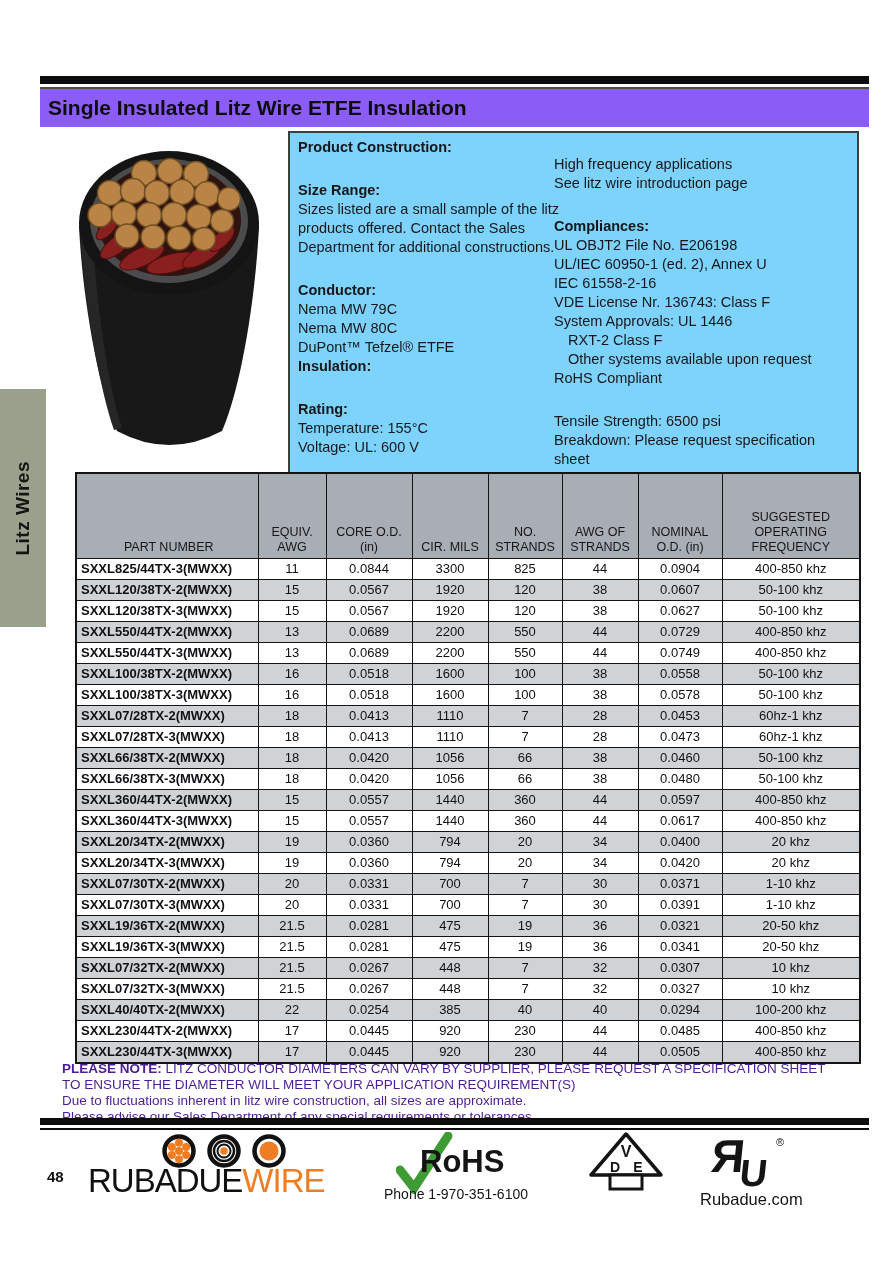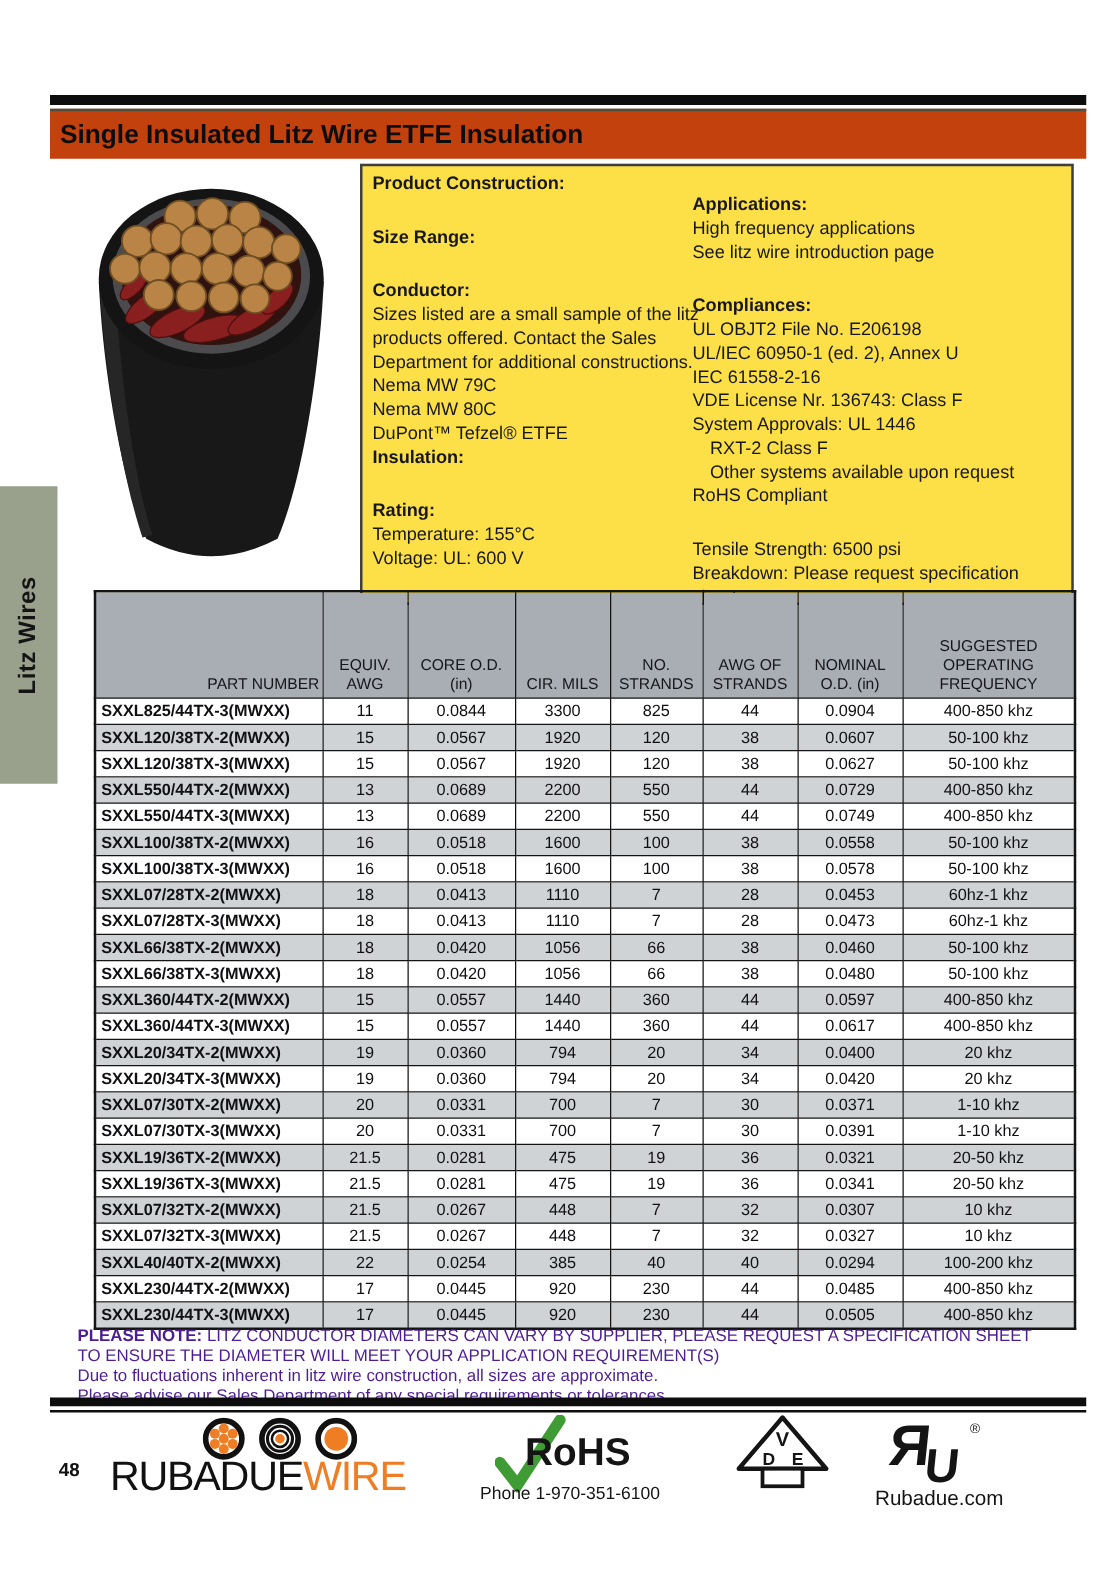--- a/index.html
+++ b/index.html
@@ -1,48 +1,48 @@
 <!DOCTYPE html>
 <html><head>
 <meta charset="utf-8">
 <style>
   html,body{margin:0;padding:0;background:#ffffff;}
   .page{position:relative;width:893px;height:1263px;background:#ffffff;
         font-family:"Liberation Sans",sans-serif;color:#111;overflow:hidden;}
 
   .top-rule{position:absolute;left:40px;top:76px;width:829px;height:8px;background:#0d0d0d;}
-  .title-band{position:absolute;left:40px;top:87px;width:829px;height:40px;background:#c2410c;
+  .title-band{position:absolute;left:40px;top:87px;width:829px;height:40px;background:#8b5cf6;
               border-top:2px solid #4a4f44;box-sizing:border-box;}
   .title-band h1{margin:0;padding:7px 0 0 8px;font-size:21px;line-height:24px;color:#0d0d0d;
                  font-weight:bold;letter-spacing:0px;}
 
   .wire-photo{position:absolute;left:62px;top:133px;width:215px;height:322px;}
 
-  .info-box{position:absolute;left:288px;top:131px;width:571px;height:353px;background:#fde047;
+  .info-box{position:absolute;left:288px;top:131px;width:571px;height:353px;background:#7dd3fc;
             border:2px solid #3f3f3f;box-sizing:border-box;}
   .info-col{position:absolute;font-size:14.5px;line-height:19px;color:#17171a;}
   .info-col.left{left:8px;top:5px;width:262px;}
   .info-col.right{left:264px;top:22px;width:292px;}
   .iline{margin:0;}
   .iline.gap{margin-top:24px;}
   .iline.ind{padding-left:14px;}
   .iline .b{font-weight:bold;}
 
   .litz-tab{position:absolute;left:0;top:389px;width:46px;height:238px;background:#99a18c;
             display:flex;align-items:center;justify-content:center;}
   .litz-tab span{writing-mode:vertical-rl;transform:rotate(180deg);font-weight:bold;
                  font-size:19px;color:#141414;letter-spacing:0.5px;}
 
   table.litz{position:absolute;left:75px;top:472px;width:784px;border-collapse:collapse;
              table-layout:fixed;border:2px solid #141414;}
   table.litz th, table.litz td{border:1px solid #141414;overflow:hidden;}
   table.litz th{background:#a9aeb5;font-size:12.5px;font-weight:normal;vertical-align:bottom;
                 text-align:center;padding:3px 2px;white-space:pre-line;line-height:15px;height:78px;
                 color:#15151a;}
-  table.litz th.first{text-align:right;padding-left:5px;}
+  table.litz th.first{text-align:center;padding-left:5px;}
   table.litz td{height:20px;line-height:20px;font-size:13px;text-align:center;padding:0 3px;
                 background:#ffffff;color:#101014;white-space:nowrap;}
   table.litz td.part{font-weight:bold;text-align:left;padding-left:4px;font-size:13px;}
   table.litz tr.alt td{background:#d0d3d6;}
 
   .notes{position:absolute;left:62px;top:1061px;width:780px;font-size:13.5px;line-height:16px;color:#4c1d95;}
   .notes .b{font-weight:bold;}
 
   .bottom-rule1{position:absolute;left:40px;top:1118px;width:829px;height:7px;background:#0d0d0d;}
   .bottom-rule2{position:absolute;left:40px;top:1128px;width:829px;height:2px;background:#0d0d0d;}
@@ -110,32 +110,31 @@
         <circle cx="91" cy="104" r="12"></circle>
         <circle cx="117" cy="105" r="12"></circle>
       <circle cx="142" cy="106" r="11.5"></circle>
     </g>
   </svg>
 
   <div class="info-box">
     <div class="info-col left">
         <div class="iline"><span class="b">Product Construction:</span></div>
         <div class="iline gap"><span class="b">Size Range:</span></div>
+        <div class="iline"><span>Sizes listed are a small sample of the litz products offered.  Contact the Sales Department for additional constructions.</span></div>
         <div class="iline gap"><span class="b">Conductor:</span></div>
-        <div class="iline"><span>Sizes listed are a small sample of the litz products offered.  Contact the Sales Department for additional constructions.</span></div>
         <div class="iline"><span>Nema MW 79C</span></div>
         <div class="iline"><span>Nema MW 80C</span></div>
         <div class="iline"><span>DuPont™ Tefzel® ETFE</span></div>
         <div class="iline"><span class="b">Insulation:</span></div>
         <div class="iline gap"><span class="b">Rating:</span></div>
         <div class="iline"><span>Temperature: 155°C</span></div>
         <div class="iline"><span>Voltage:   UL: 600 V</span></div>
       </div>
     <div class="info-col right">
-        <div class="iline"><span class="b">Applications:</span></div>
         <div class="iline"><span>High frequency applications</span></div>
         <div class="iline"><span>See litz wire introduction page</span></div>
         <div class="iline gap"><span class="b">Compliances:</span></div>
         <div class="iline"><span>UL OBJT2 File No. E206198</span></div>
         <div class="iline"><span>UL/IEC 60950-1 (ed. 2), Annex U</span></div>
         <div class="iline"><span>IEC 61558-2-16</span></div>
         <div class="iline"><span>VDE License Nr. 136743: Class F</span></div>
         <div class="iline"><span>System Approvals: UL 1446</span></div>
         <div class="iline ind"><span>RXT-2 Class F</span></div>
         <div class="iline ind"><span>Other systems available upon request</span></div>

